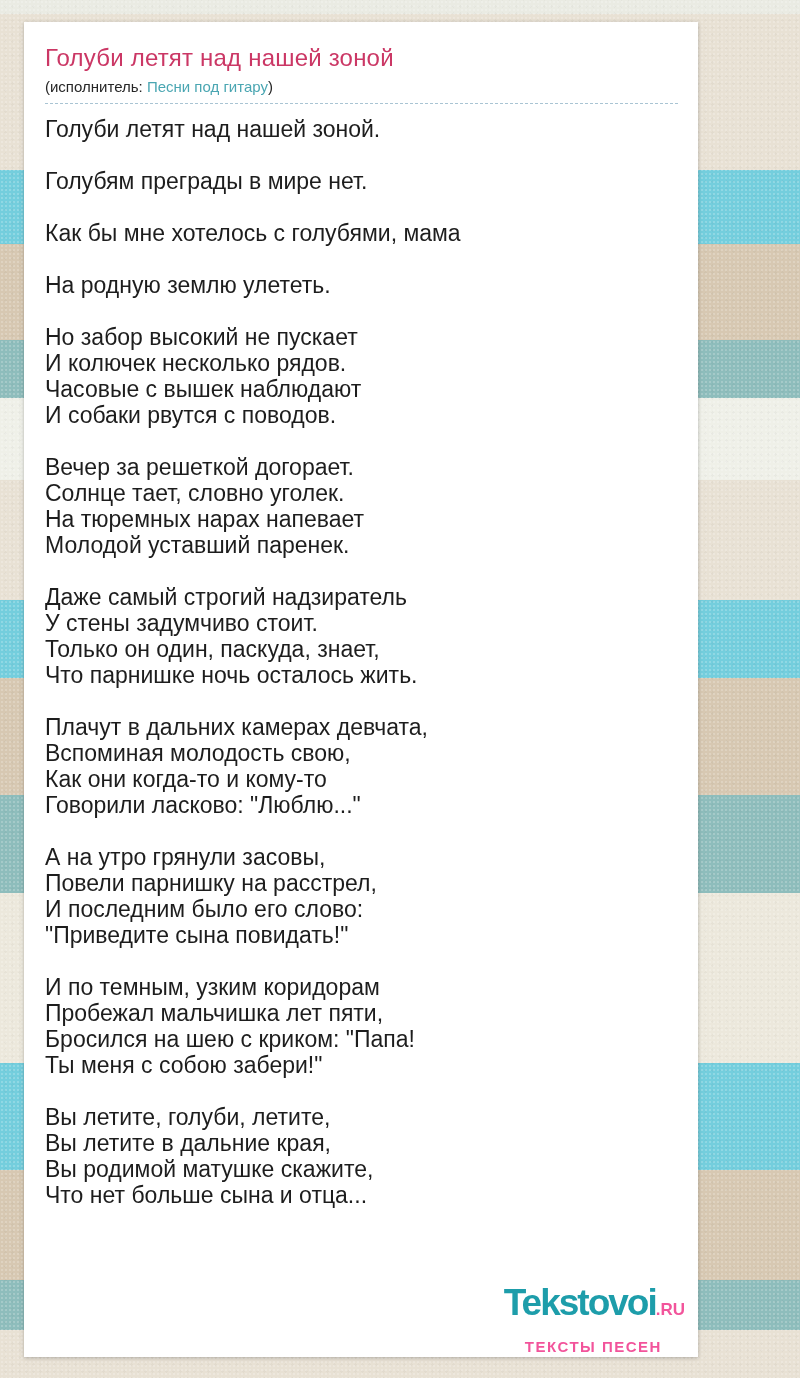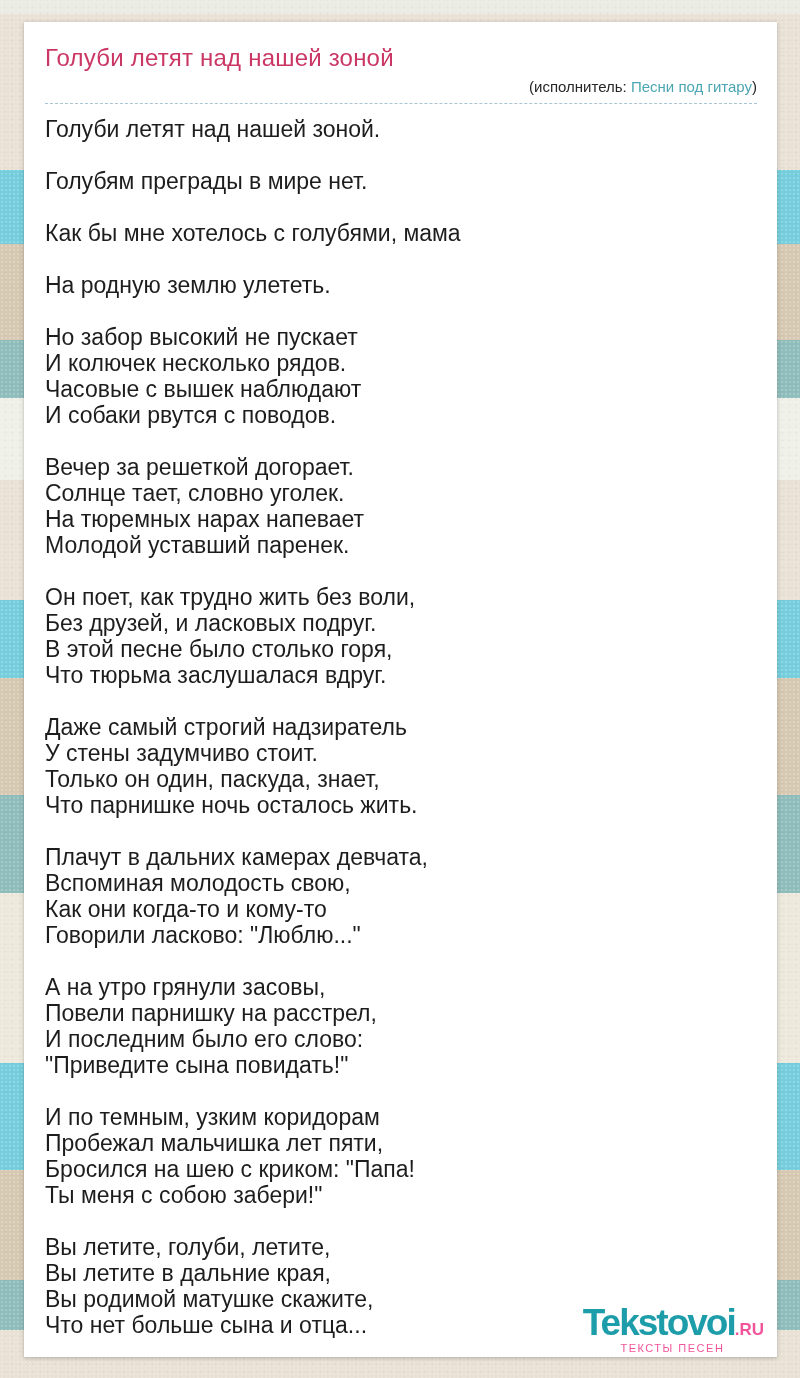--- a/index.html
+++ b/index.html
@@ -34,21 +34,21 @@
     background-image:
       radial-gradient(rgba(255,255,255,0.20) 1px, transparent 1.3px),
       radial-gradient(rgba(0,0,0,0.028) 1px, transparent 1.3px);
     background-size: 4px 4px, 7px 7px;
     background-position: 0 0, 2px 3px;
     pointer-events: none;
   }
   .card {
     position: absolute; z-index: 1;
     left: 24px; top: 22px;
-    width: 753px; height: 1335px;
+    width: 674px; height: 1335px;
     background: #ffffff;
     box-shadow: 0 1px 4px rgba(0,0,0,0.25);
     box-sizing: border-box;
     padding: 20px 20px 0 21px;
   }
   .song-header {
     border-bottom: 1px dashed var(--dash_color, #a9c4d3);
     padding-bottom: 7px;
   }
   .song-title {
@@ -56,21 +56,20 @@
     font-size: 24px;
     line-height: 28px;
     font-weight: 500;
     color: var(--title_color, #cb3765);
     letter-spacing: 0.2px;
   }
   .performer-line {
     font-size: 15px;
     line-height: 18px;
     color: #262626;
-    text-align: right;
   }
   .performer-link {
     color: var(--link_color, #4aa6b2);
     text-decoration: none;
     cursor: pointer;
   }
   .lyrics {
     margin-top: 12px;
     font-size: 23px;
     line-height: 26px;
@@ -92,24 +91,24 @@
     color: var(--logo_teal, #1d9daa);
   }
   .logo-domain {
     font-size: 17px;
     font-weight: bold;
     letter-spacing: 0;
     color: var(--logo_pink, #f2549b);
     text-transform: uppercase;
   }
   .logo-tagline {
-    margin-top: 2px;
+    margin-top: 18px;
     padding-right: 2px;
-    font-size: 11px;
-    font-weight: normal;
+    font-size: 15px;
+    font-weight: bold;
     letter-spacing: 1.5px;
     color: var(--logo_pink, #f2549b);
     text-transform: uppercase;
   }
 </style>
 </head>
 <body>
 
 <div class="card">
 
@@ -118,21 +117,20 @@
     <div class="performer-line"><span>(исполнитель: </span><a class="performer-link">Песни под гитару</a><span>)</span></div>
   </div>
 
   <div class="lyrics">
       <p>Голуби летят над нашей зоной.</p>
       <p>Голубям преграды в мире нет.</p>
       <p>Как бы мне хотелось с голубями, мама</p>
       <p>На родную землю улететь.</p>
       <p>Но забор высокий не пускает<br>И колючек несколько рядов.<br>Часовые с вышек наблюдают<br>И собаки рвутся с поводов.</p>
       <p>Вечер за решеткой догорает.<br>Солнце тает, словно уголек.<br>На тюремных нарах напевает<br>Молодой уставший паренек.</p>
-      <p>Он поет, как трудно жить без воли,<br>Без друзей, и ласковых подруг.<br>В этой песне было столько горя,<br>Что тюрьма заслушалася вдруг.</p>
       <p>Даже самый строгий надзиратель<br>У стены задумчиво стоит.<br>Только он один, паскуда, знает,<br>Что парнишке ночь осталось жить.</p>
       <p>Плачут в дальних камерах девчата,<br>Вспоминая молодость свою,<br>Как они когда-то и кому-то<br>Говорили ласково: "Люблю..."</p>
       <p>А на утро грянули засовы,<br>Повели парнишку на расстрел,<br>И последним было его слово:<br>"Приведите сына повидать!"</p>
       <p>И по темным, узким коридорам<br>Пробежал мальчишка лет пяти,<br>Бросился на шею с криком: "Папа!<br>Ты меня с собою забери!"</p>
       <p>Вы летите, голуби, летите,<br>Вы летите в дальние края,<br>Вы родимой матушке скажите,<br>Что нет больше сына и отца...</p>
     </div>
 
   <a class="logo">
     <div><span class="logo-main">Tekstovoi</span><span class="logo-domain">.ru</span></div>
     <div class="logo-tagline">тексты песен</div>

